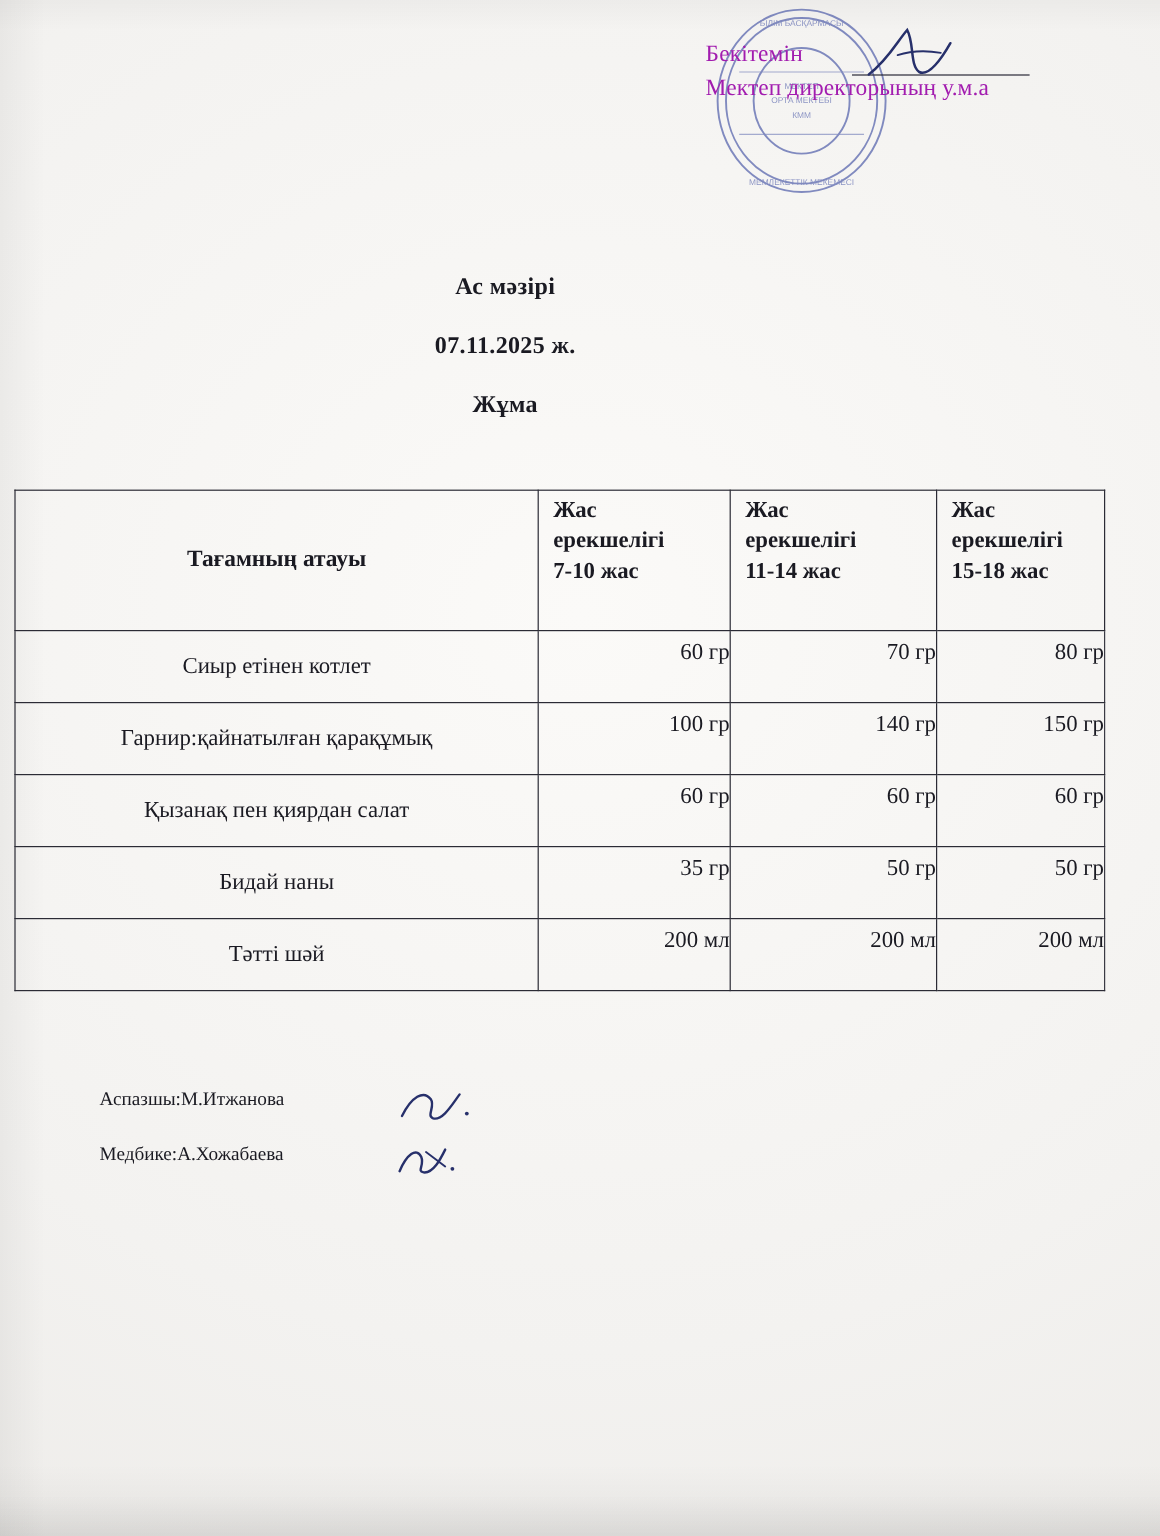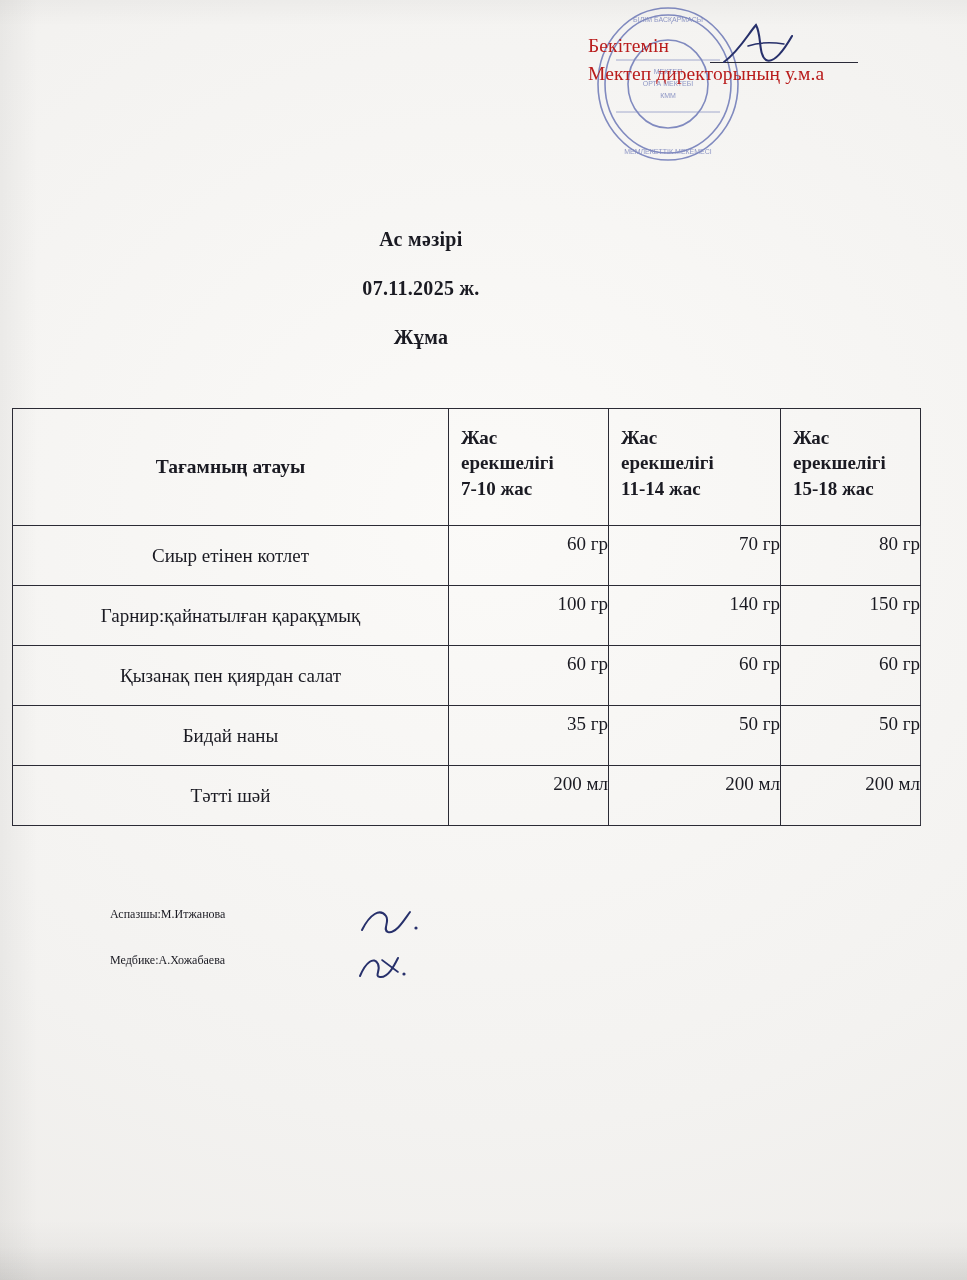--- a/index.html
+++ b/index.html
@@ -28,21 +28,21 @@
   }
 
   
   .approval {
     position: absolute;
     left: 588px;
     top: 32px;
     width: 340px;
     font-size: 19.5px;
     line-height: 1.42;
-    color: #b91c1c;
+    color: #a21caf;
     letter-spacing: .1px;
   }
   .approval div { white-space: nowrap; }
 
   .sign-line {
     position: absolute;
     left: 710px;
     top: 62px;
     width: 148px;
     height: 1px;
@@ -111,21 +111,21 @@
     font-weight: bold;
     line-height: 1.33;
   }
   .menu-table thead th.dish-head {
     text-align: center;
     vertical-align: middle;
     font-size: 19.5px;
   }
   .menu-table thead th.age-head {
     text-align: left;
-    padding: 16px 0 0 12px;
+    padding: 4px 0 0 12px;
   }
   .menu-table tbody td {
     height: 52px;
     font-size: 19px;
   }
   .menu-table tbody td.dish {
     text-align: center;
     vertical-align: middle;
     padding: 0 6px;
   }
@@ -133,23 +133,23 @@
     text-align: right;
     vertical-align: top;
     padding: 7px 0 0 12px;
   }
   
   .menu-table tbody tr td:last-child { border-right-color: #3a3a44; }
 
   
   .footer {
     position: absolute;
-    left: 110px;
+    left: 83px;
     top: 908px;
-    font-size: 12px;
+    font-size: 16px;
     line-height: 1.1;
   }
   .foot-row {
     position: relative;
     height: 46px;
     white-space: nowrap;
   }
   .foot-row .scribble {
     position: absolute;
     top: -8px;

